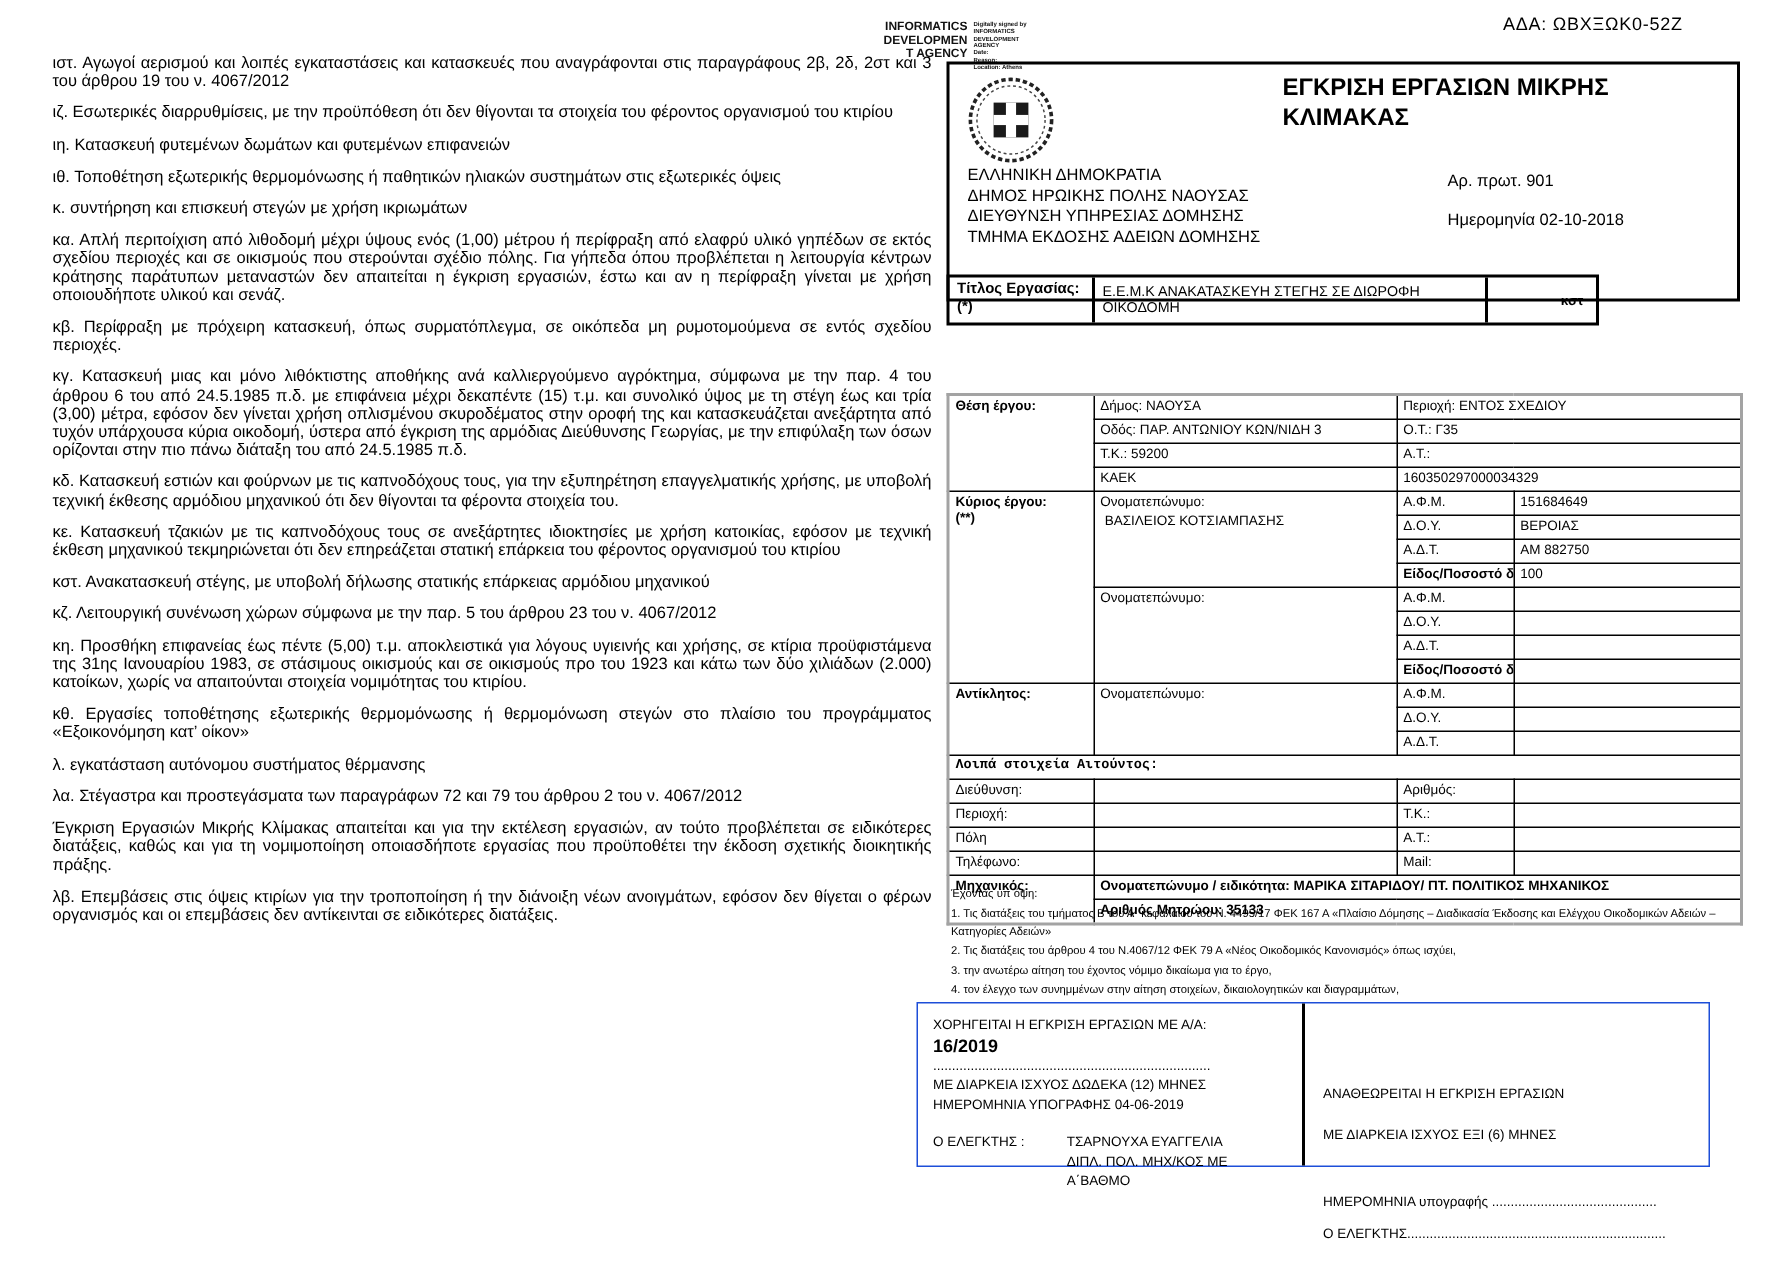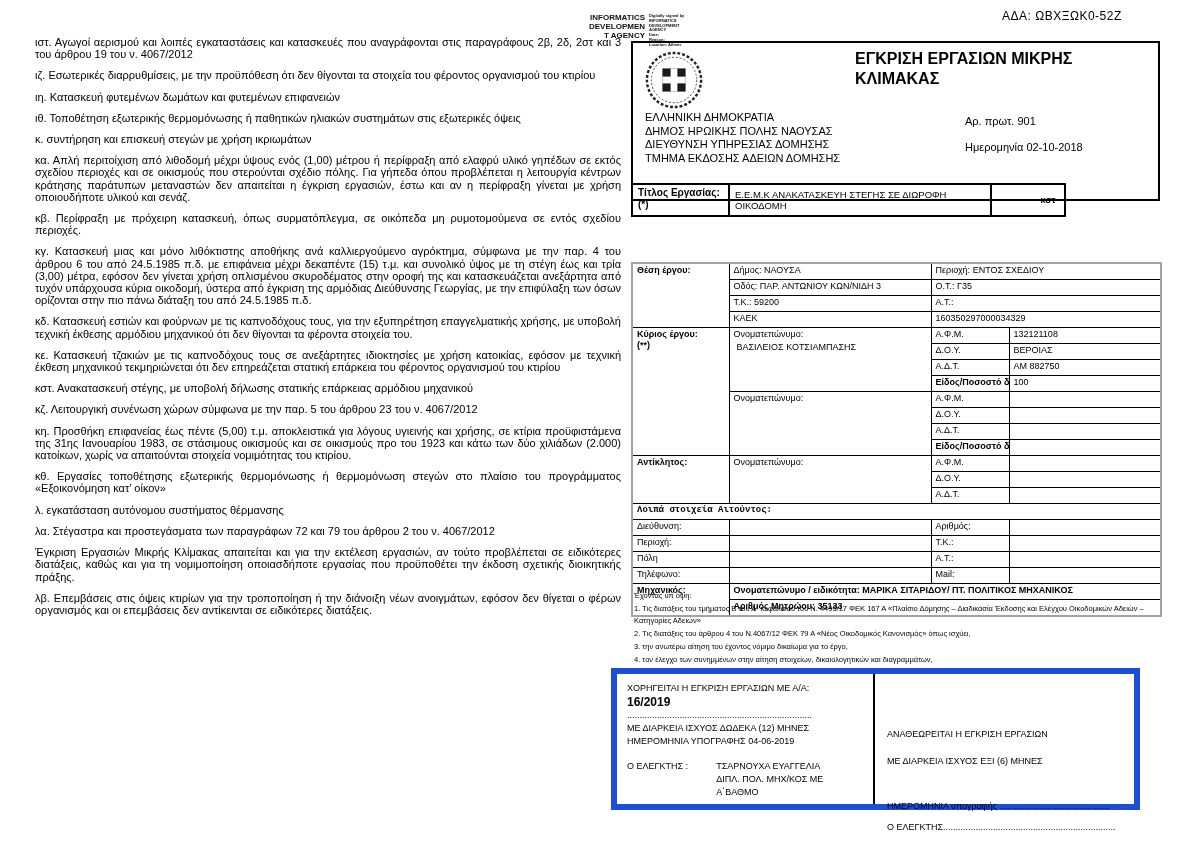--- a/index.html
+++ b/index.html
@@ -47,22 +47,22 @@
   td.small-lbl{font-size:7.5px;line-height:8.5px;font-weight:bold;white-space:normal;height:21px;}
   td.hdr{font-weight:bold;font-size:9.5px;font-family:Liberation Mono, monospace;}
   td.mech{font-size:8px;font-weight:bold;height:15px;vertical-align:middle;}
   .name-val{margin:2px 0 0 3px;}
 
   
   .notes{position:absolute;left:634px;top:590px;width:548px;font-size:7.5px;line-height:11.5px;}
   .notes div{margin:0 0 1.5px 0;}
 
   
-  .bottom{position:absolute;left:611px;top:668px;width:529px;height:142px;
-    border:6px solid #1d4ed8;box-sizing:border-box;display:flex;}
+  .bottom{position:absolute;left:611px;top:668px;width:529px;height:110px;
+    border:1px solid #1d4ed8;box-sizing:border-box;display:flex;}
   .grant{width:258px;border-right:2px solid #000;box-sizing:border-box;
     padding:8px 10px;font-size:9px;line-height:13px;}
   .revision{flex:1;padding:10px 12px;font-size:9px;line-height:13px;box-sizing:border-box;margin-top:44px;}
   .serial{text-align:left;font-weight:bold;font-size:12px;margin:1px 0 0 0;}
   .dots{overflow:hidden;white-space:nowrap;}
   .insp-row{display:flex;margin-top:12px;}
   .insp-label{width:92px;}
   .rev-line1{margin-bottom:14px;}
   .rev-line2{margin-bottom:32px;}
   .rev-line3{margin-bottom:8px;}
@@ -171,21 +171,21 @@
       <tr>
         <td class="sec" rowspan="8">
           <div>Κύριος έργου:</div>
           <div>(**)</div>
         </td>
         <td rowspan="4">
           <div>Ονοματεπώνυμο:</div>
           <div class="name-val">ΒΑΣΙΛΕΙΟΣ ΚΟΤΣΙΑΜΠΑΣΗΣ</div>
         </td>
         <td>Α.Φ.Μ.</td>
-        <td>132121108</td>
+        <td>151684649</td>
       </tr>
       <tr>
         <td>Δ.Ο.Υ.</td>
         <td>ΒΕΡΟΙΑΣ</td>
       </tr>
       <tr>
         <td>Α.Δ.Τ.</td>
         <td>ΑΜ 882750</td>
       </tr>
       <tr>

